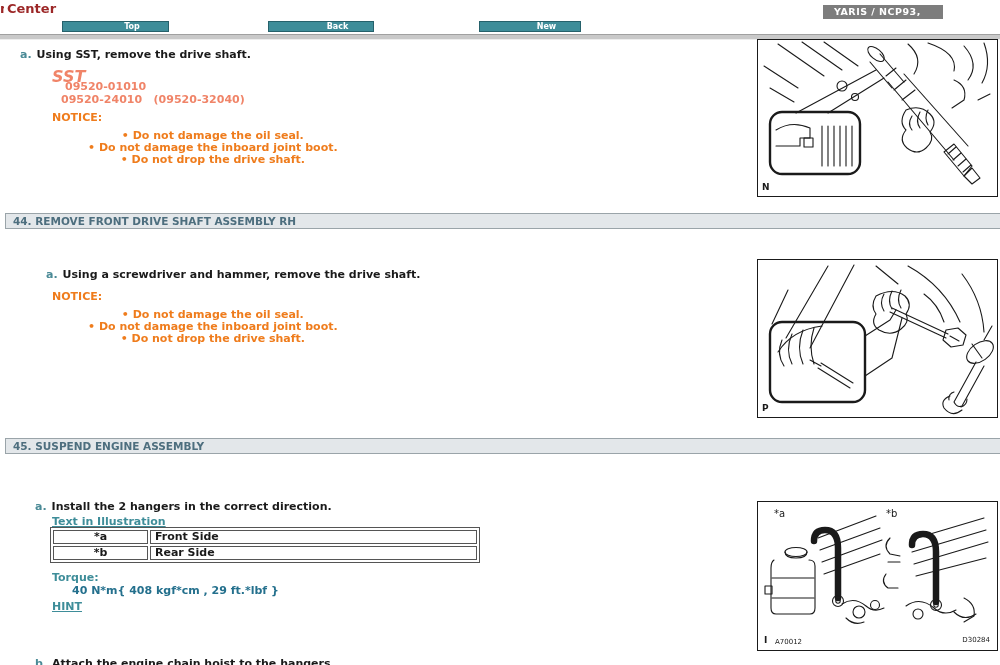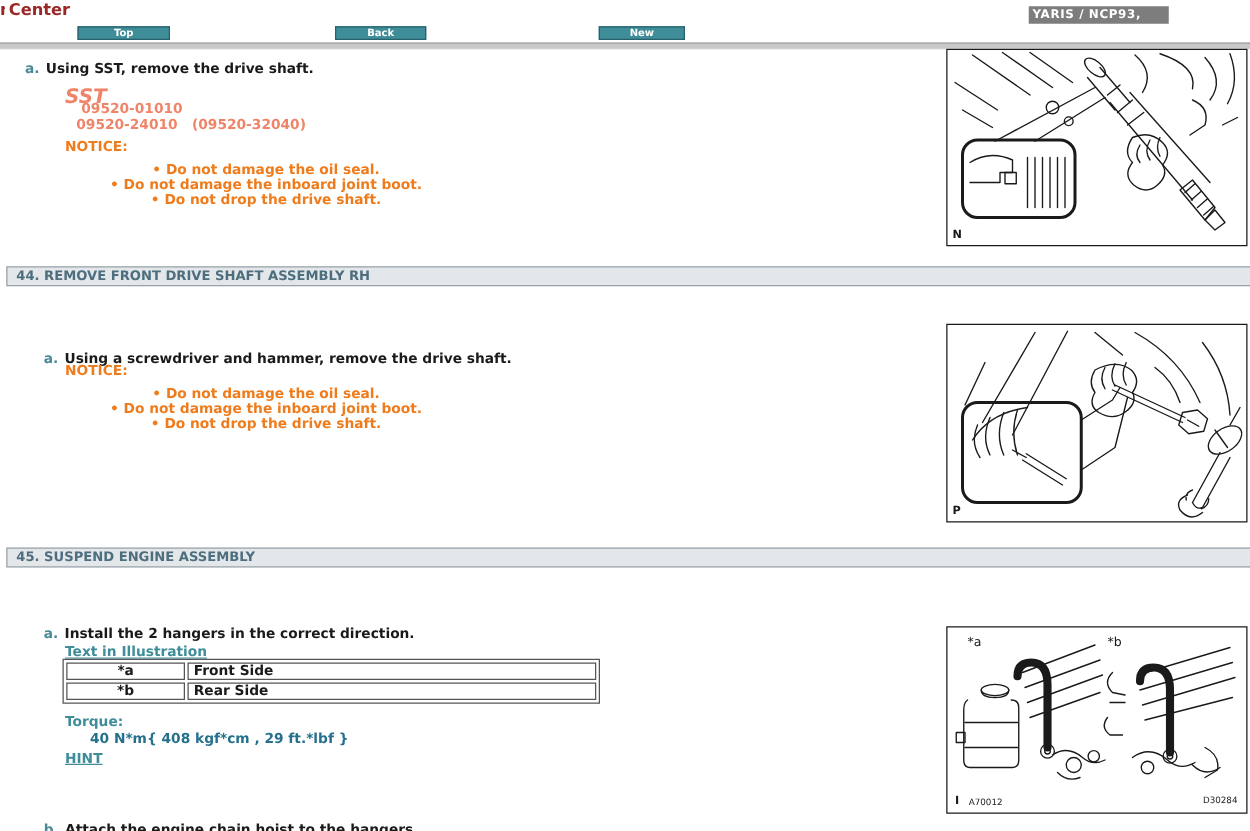--- a/index.html
+++ b/index.html
@@ -3,23 +3,23 @@
 <meta charset="utf-8">
 <style>
   html,body{margin:0;padding:0;background:#fff;}
   .page{position:relative;width:1000px;height:665px;overflow:hidden;background:#fff;
         font-family:"DejaVu Sans","Liberation Sans",sans-serif;}
 
   
   .title{position:absolute;left:7px;top:1px;font-size:13px;font-weight:bold;color:#9c2727;white-space:nowrap;}
   .title-frag{position:absolute;left:0;top:1px;width:4px;overflow:hidden;font-size:13px;font-weight:bold;color:#9c2727;}
   .btn{position:absolute;top:21px;height:9px;line-height:9px;background:#3e8d99;border:1px solid #26616b;
-       color:#fff;font-size:8px;font-weight:bold;text-align:center;cursor:pointer;}
+       color:#fff;font-size:8px;font-weight:bold;text-align:center;cursor:pointer;padding-left:33px;}
   .badge{position:absolute;left:823px;top:5px;width:109px;height:14px;background:#7d7d7d;color:#fff;
-         font-size:9.5px;font-weight:bold;line-height:14px;padding-left:3px;letter-spacing:.5px;}
+         font-size:9.5px;font-weight:bold;line-height:14px;padding-left:11px;letter-spacing:.5px;}
   .divider{position:absolute;left:0;top:34px;width:1000px;height:4px;background:#c9c9c9;
            border-top:1px solid #a0a0a0;border-bottom:1px solid #ededed;}
 
   
   .step{position:absolute;font-size:11px;font-weight:bold;color:#1a1a1a;white-space:nowrap;}
   .step .ltr{color:#4a8a96;margin-right:5px;}
   .sst-label{position:absolute;font-size:16px;font-weight:bold;font-style:italic;color:#f08468;}
   .sst-code{position:absolute;font-size:11px;font-weight:bold;color:#f08468;white-space:pre;}
   .notice{position:absolute;font-size:11px;font-weight:bold;color:#ef7c1c;}
   ul.notices{position:absolute;margin:0;padding:0;list-style:none;text-align:center;}
@@ -91,21 +91,21 @@
         <path d="M18,90 Q34,80 52,88 L52,98 L42,98 L42,106 L18,106"></path>
         <rect x="46" y="98" width="9" height="9"></rect>
         <path d="M64,86 V126 M70,86 V126 M76,86 V126 M82,86 V126 M88,86 V126 M94,86 V126"></path>
       </g>
       <text x="4" y="150" font-size="9" font-weight="bold" fill="#1a1a1a">N</text>
     </svg>
   </div>
 
   <div class="bar" style="top:213px;">44. REMOVE FRONT DRIVE SHAFT ASSEMBLY RH</div>
 
-  <div class="step" style="left:35px;top:268px;margin-top:12px;">
+  <div class="step" style="left:46px;top:268px;">
     <span class="ltr">a.</span><span>Using a screwdriver and hammer, remove the drive shaft.</span>
   </div>
   <div class="notice" style="left:52px;top:290px;">NOTICE:</div>
   <ul class="notices" style="left:88px;top:309px;">
     <li>Do not damage the oil seal.</li>
     <li>Do not damage the inboard joint boot.</li>
     <li>Do not drop the drive shaft.</li>
   </ul>
 
   <div class="fig" style="top:259px;height:157px;">

